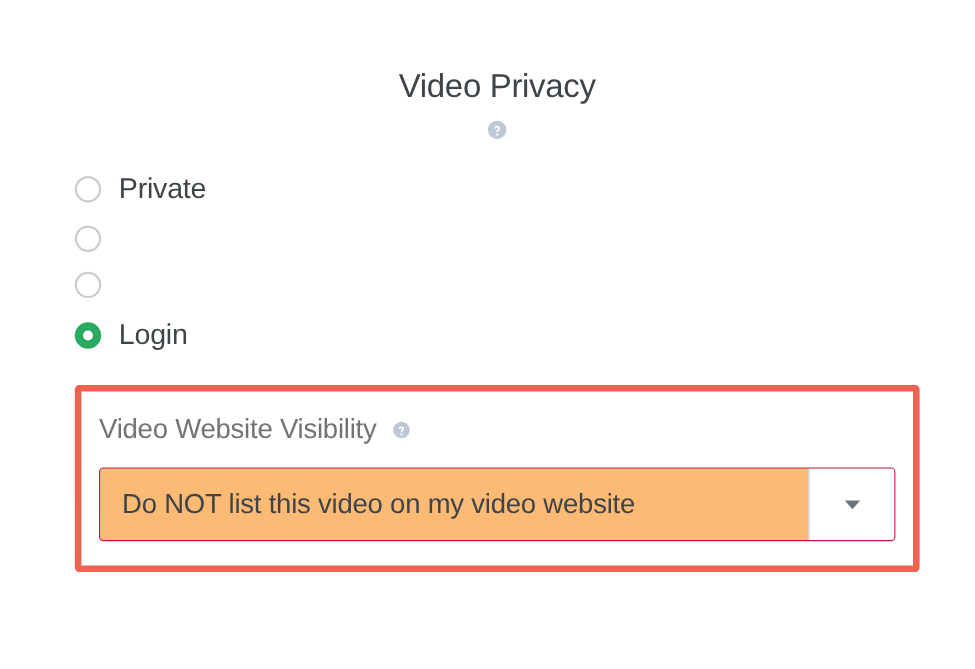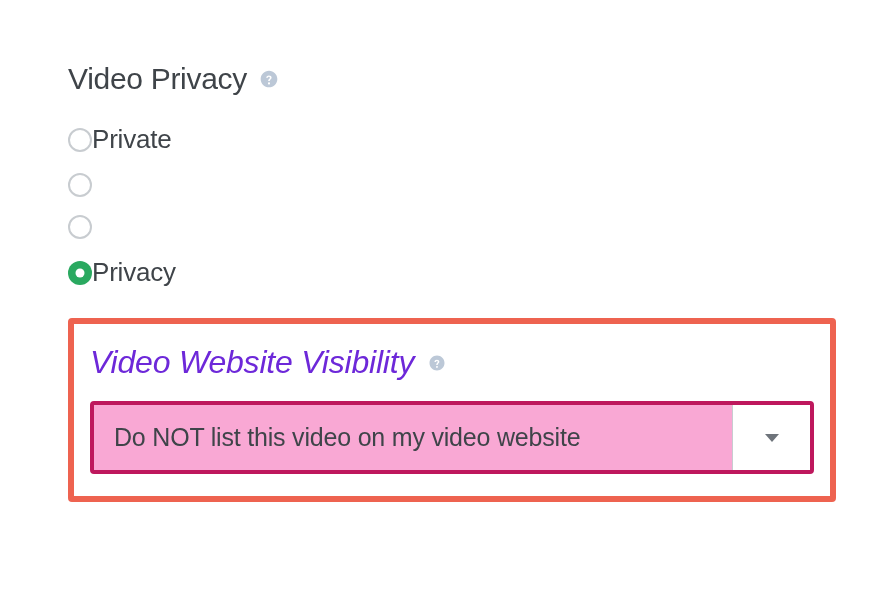--- a/index.html
+++ b/index.html
@@ -15,20 +15,21 @@
       padding: 0;
     }
     .container {
       padding: 62px 50px 0 68px;
     }
     .section-title {
       display: flex;
       align-items: center;
       gap: 12px;
       margin-bottom: 28px;
+      flex-direction: column;
     }
     .section-title h2 {
       font-size: 30px;
       font-weight: 400;
       color: #3f4449;
       letter-spacing: -0.3px;
     }
     .help-icon {
       display: inline-flex;
       align-items: center;
@@ -55,20 +56,21 @@
     }
     .radio-group {
       display: flex;
       flex-direction: column;
       gap: 18px;
       margin-bottom: 30px;
     }
     .radio-option {
       display: flex;
       align-items: center;
+      gap: 16px;
       cursor: pointer;
     }
     .radio-circle {
       width: 24px;
       height: 24px;
       border-radius: 50%;
       border: 2px solid #c8ccd0;
       background: #ffffff;
       flex-shrink: 0;
       position: relative;
@@ -100,33 +102,32 @@
       padding: 20px 16px 22px 16px;
       margin-top: 8px;
     }
     .subsection-title {
       display: flex;
       align-items: center;
       gap: 14px;
       margin-bottom: 20px;
     }
     .subsection-title h3 {
-      font-size: 32px;
+      font-size: 25px;
       font-weight: 400;
-      color: #6d28d9;
+      color: #737373;
       letter-spacing: -0.2px;
-      font-style: italic;
     }
     .dropdown {
       display: flex;
       width: 100%;
-      border: 4px solid #be185d;
+      border: 1px solid #be185d;
       border-radius: 4px;
       overflow: hidden;
-      background: #f9a8d4;
+      background: #fdba74;
       cursor: pointer;
       justify-content: flex-end;
     }
     .dropdown-value {
       flex: 1;
       padding: 18px 20px;
       font-size: 25px;
       color: #3f4449;
       letter-spacing: -0.2px;
     }
@@ -166,21 +167,21 @@
       <span class="radio-label">Private</span>
     </div>
     <div class="radio-option">
       <span class="radio-circle"></span>
     </div>
     <div class="radio-option">
       <span class="radio-circle"></span>
     </div>
     <div class="radio-option">
       <span class="radio-circle selected"></span>
-      <span class="radio-label">Privacy</span>
+      <span class="radio-label">Login</span>
     </div>
   </div>
 
   <div class="highlighted-section">
     <div class="subsection-title">
       <h3>Video Website Visibility</h3>
       <span class="help-icon-sm">
         <svg viewBox="0 0 24 24" fill="currentColor">
           <path d="M12 2C6.48 2 2 6.48 2 12s4.48 10 10 10 10-4.48 10-10S17.52 2 12 2zm0 16.5c-.69 0-1.25-.56-1.25-1.25S11.31 16 12 16s1.25.56 1.25 1.25-.56 1.25-1.25 1.25zm1.35-5.02c-.28.23-.35.4-.35.77v.25h-2v-.4c0-1.02.4-1.63 1.13-2.22.62-.5.92-.81.92-1.42 0-.62-.48-1.06-1.15-1.06-.72 0-1.18.49-1.23 1.21H8.6c.05-1.77 1.35-2.96 3.33-2.96 1.92 0 3.17 1.08 3.17 2.65 0 1.04-.49 1.72-1.75 2.73z"></path>
         </svg>

